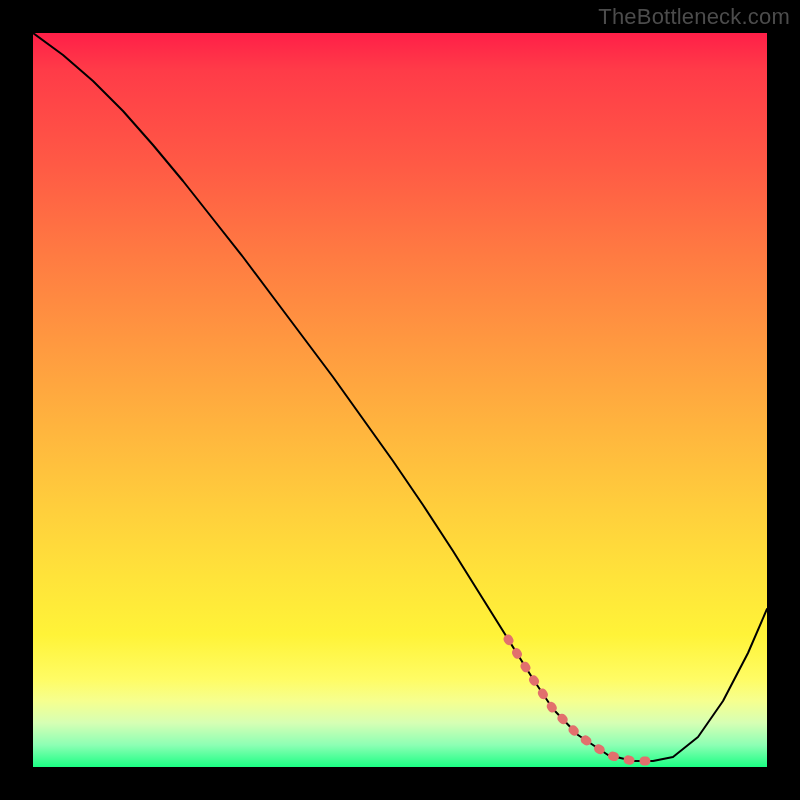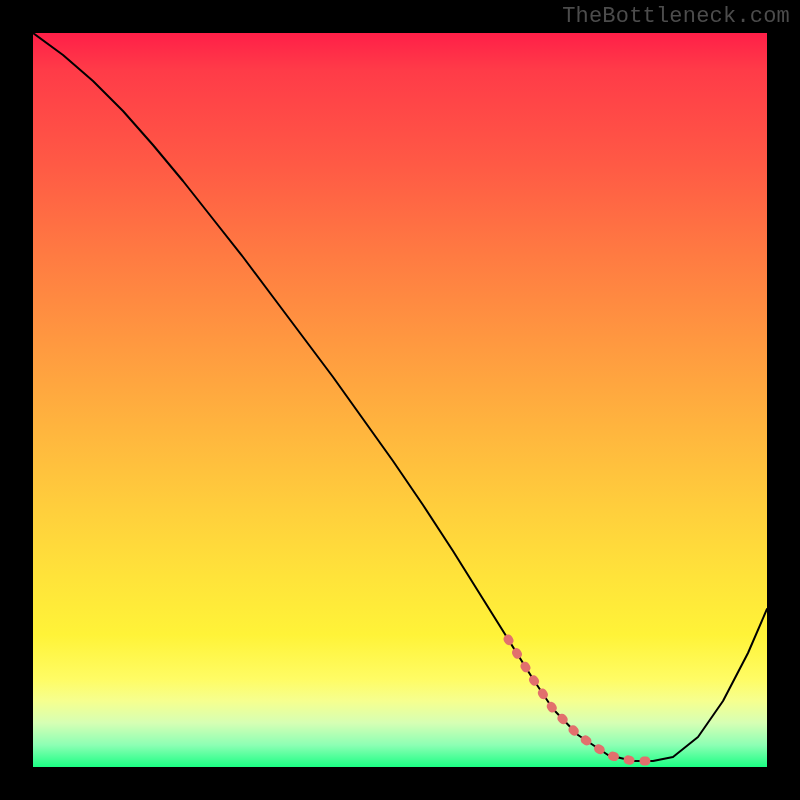--- a/index.html
+++ b/index.html
@@ -7,21 +7,21 @@
   .frame {
     position: relative;
     width: 800px;
     height: 800px;
     background: #000;
   }
   .watermark {
     position: absolute;
     top: 4px;
     right: 10px;
-    font-family: Liberation Mono, monospace;
+    font-family: Liberation Sans, sans-serif;
     font-size: 22px;
     font-weight: 500;
     color: #4c4c4c;
     letter-spacing: 0.2px;
     z-index: 5;
   }
   .plot {
     position: absolute;
     left: 33px;
     top: 33px;

